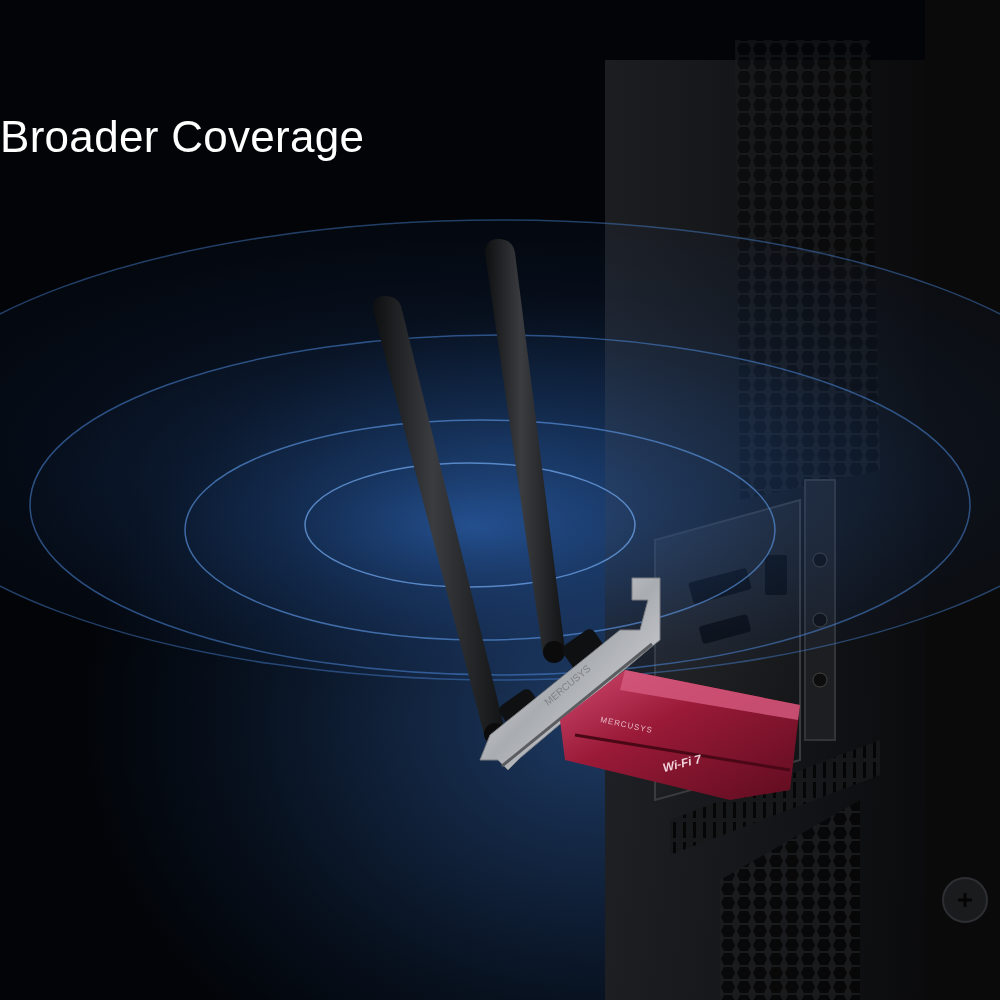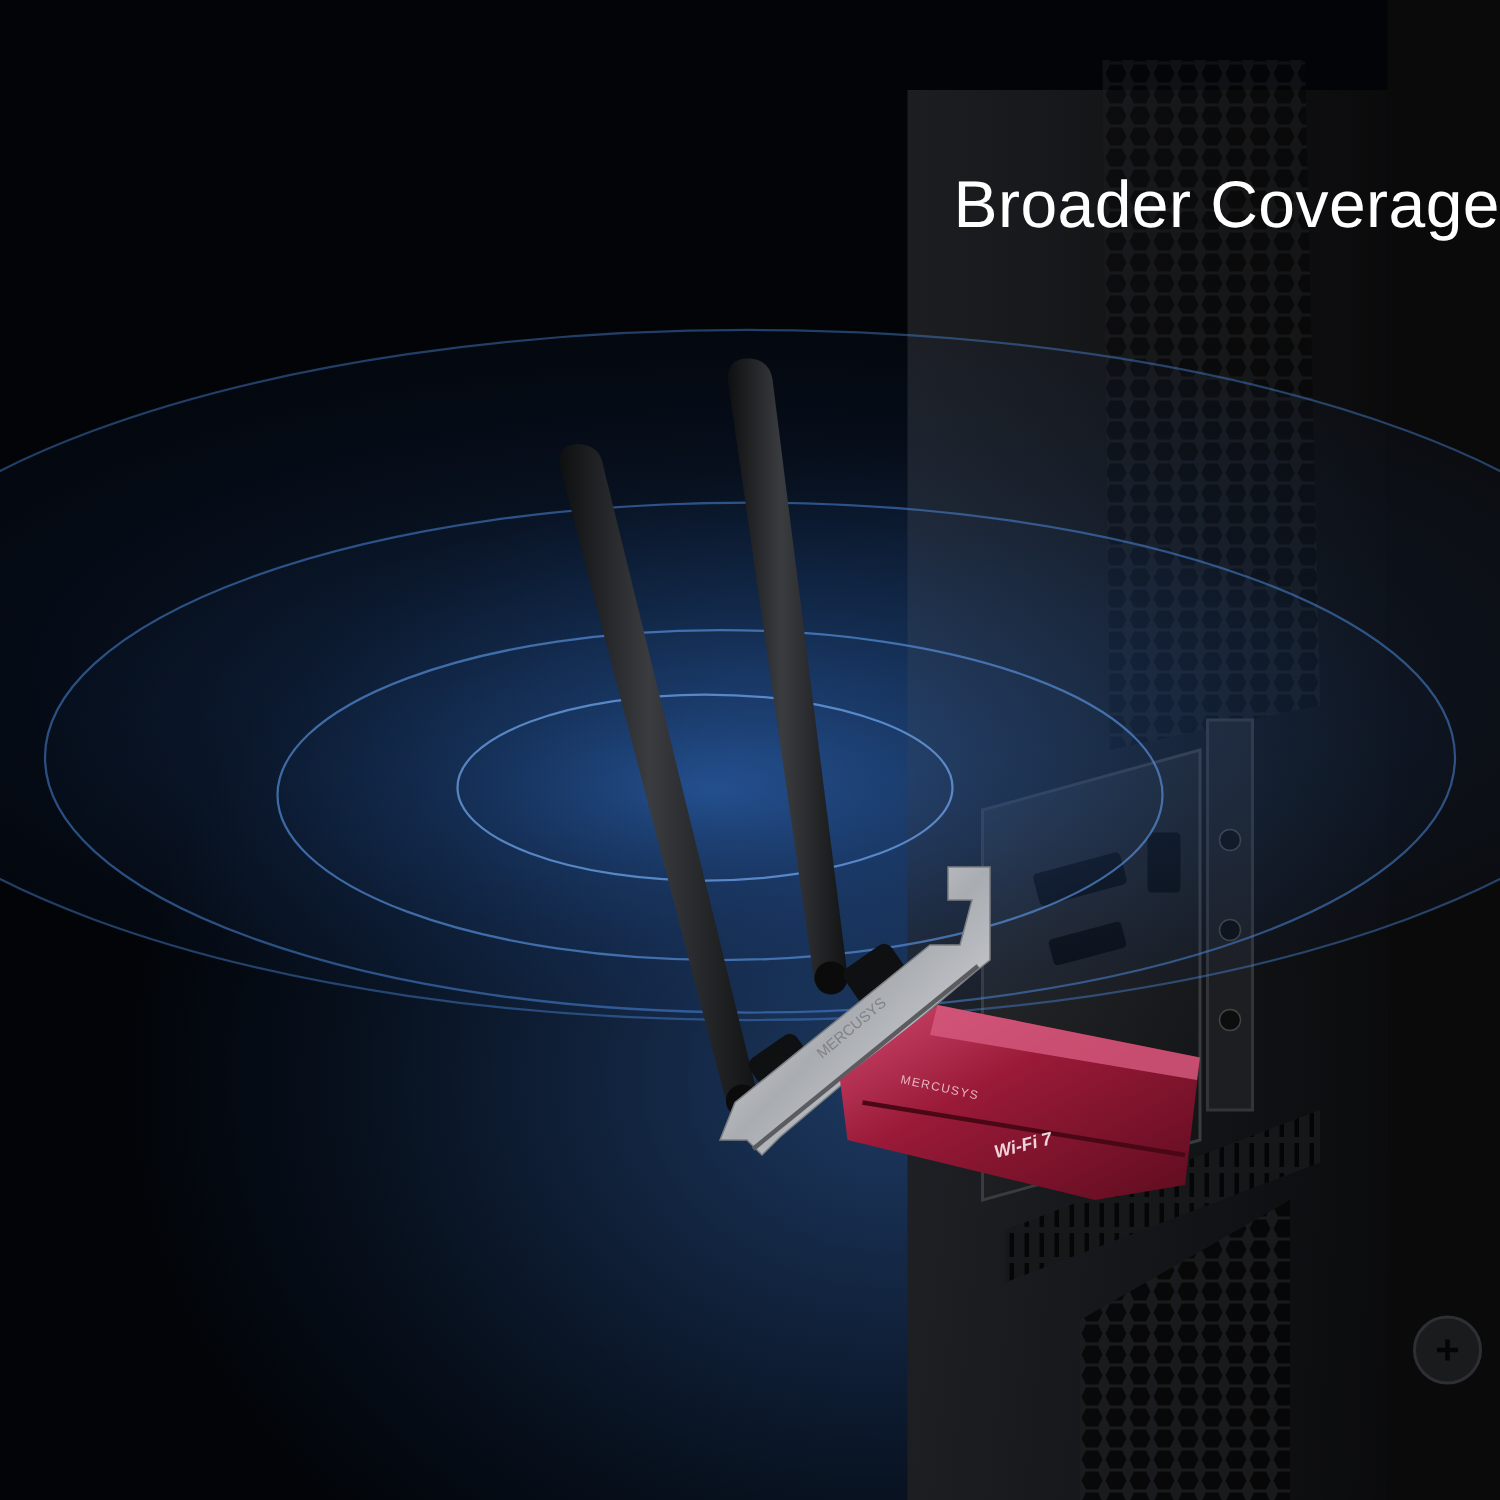--- a/index.html
+++ b/index.html
@@ -4,21 +4,21 @@
   <style>
     * { margin: 0; padding: 0; box-sizing: border-box; }
     html, body { width: 1000px; height: 1000px; overflow: hidden; background: #000; }
     .stage {
       position: relative; width: 1000px; height: 1000px; overflow: hidden;
       background:
         radial-gradient(ellipse 520px 420px at 600px 720px, #1d3a63 0%, #12243f 35%, #07101d 70%, #020408 100%),
         #000;
     }
     .headline {
-      position: absolute; left: 0; right: 0; top: 112px; text-align: right;
+      position: absolute; left: 0; right: 0; top: 112px; text-align: left;
       color: #ffffff; font-family: "Liberation Sans", sans-serif;
       font-size: 44px; font-weight: 500; letter-spacing: 0.3px;
     }
     .scene { position: absolute; inset: 0; }
     .label-text { font-family: "Liberation Sans", sans-serif; }
   </style>
 </head>
 <body>
 
 <div class="stage">

